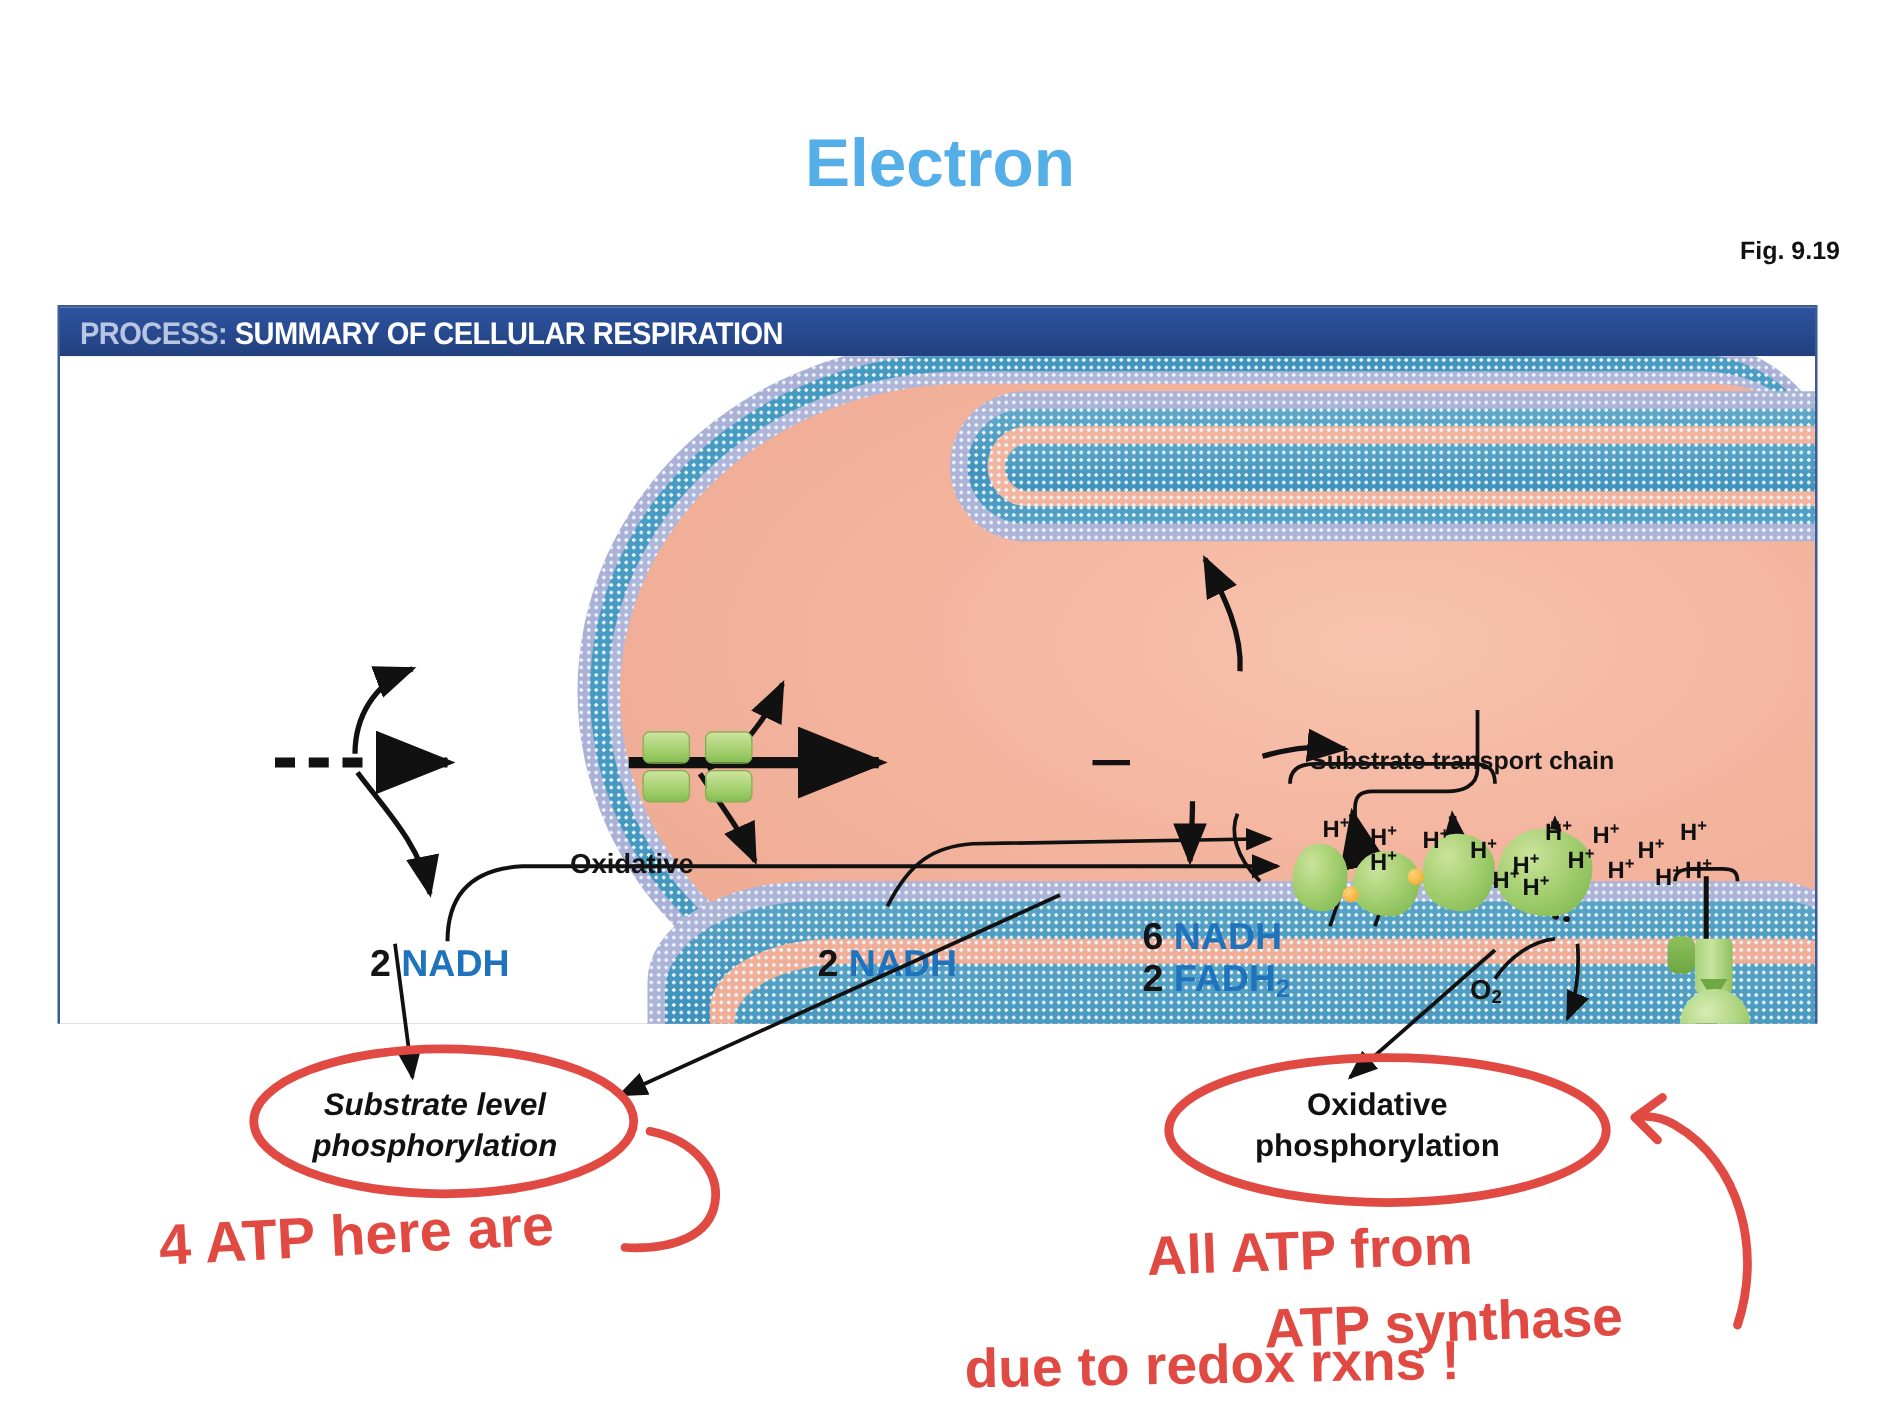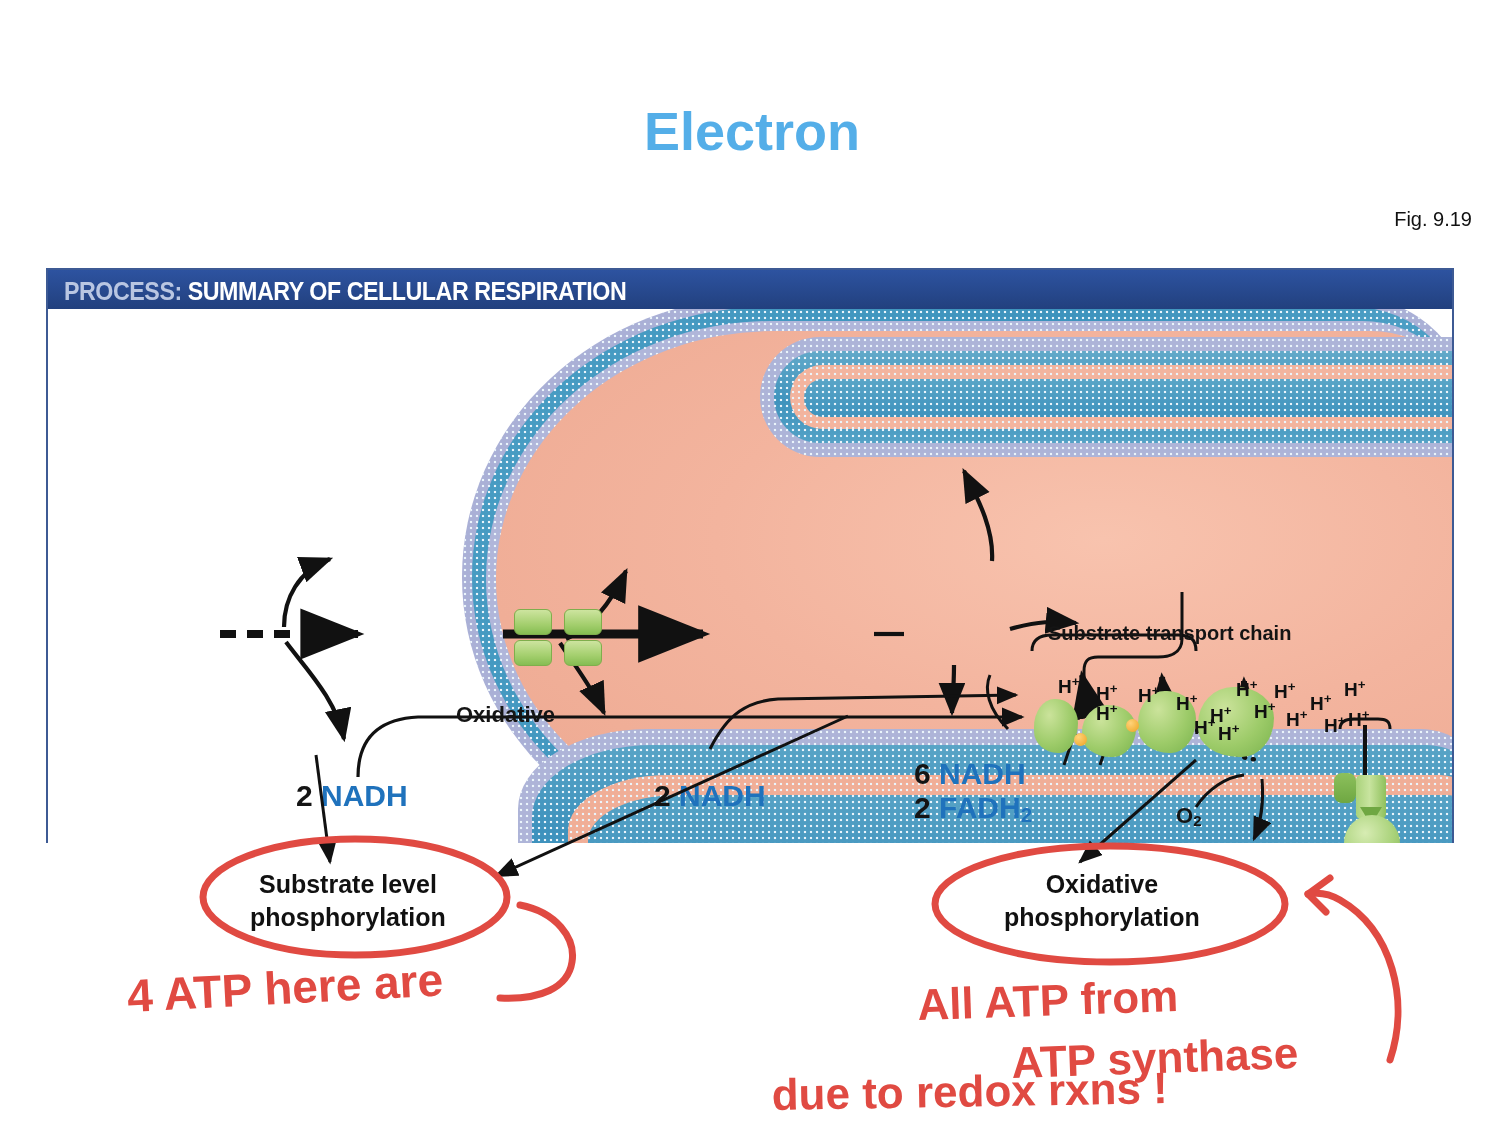--- a/index.html
+++ b/index.html
@@ -7,26 +7,26 @@
     width:1504px;height:1136px;background:#ffffff;
     font-family:"Liberation Sans", sans-serif;
     position:relative;overflow:hidden;
   }
   
   #slide-title{
     position:absolute;left:0;top:100px;width:1504px;text-align:center;
     font-size:54px;font-weight:bold;color:#54AEE8;letter-spacing:0px;
   }
   #fig-label{
-    position:absolute;right:32px;top:208px;
-    font-size:20px;font-weight:normal;color:#111;
+    position:absolute;right:32px;top:190px;
+    font-size:20px;font-weight:bold;color:#111;
   }
   
   #figure{
-    position:absolute;left:46px;top:268px;width:1408px;height:575px;
+    position:absolute;left:46px;top:244px;width:1408px;height:575px;
     border:2px solid #3d5a94;box-sizing:border-box;background:#fff;
   }
   #figure-header{
     position:absolute;left:0;top:0;width:100%;height:39px;
     background:linear-gradient(180deg,#2d53a0 0%,#22407e 100%);
     box-sizing:border-box;
   }
   #figure-header .hdr-text{
     position:absolute;left:16px;top:7px;font-size:25px;font-weight:bold;
     font-family:"Liberation Sans Narrow","Liberation Sans",sans-serif;
@@ -132,21 +132,21 @@
   .syn-knob{position:absolute;left:1296px;top:506px;width:56px;height:56px;border-radius:50%;
       background:radial-gradient(circle at 38% 32%,#d7ecb3 0%,#a9d27a 55%,#7fb34f 100%);}
   .syn-side{position:absolute;left:1286px;top:464px;width:22px;height:30px;border-radius:8px;
       background:linear-gradient(180deg,#8cc05c,#6fa742);}
   .syn-neck{position:absolute;left:1312px;top:498px;width:22px;height:18px;
       background:#6fa742;clip-path:polygon(0 0,100% 0,50% 100%);}
 
   
   .ink{position:absolute;pointer-events:none;}
   .ann-text{position:absolute;font-weight:bold;color:#111;white-space:nowrap;text-align:center;}
-  #ann-slp{left:250px;top:868px;font-size:25px;line-height:33px;}
+  #ann-slp{left:250px;top:868px;font-size:25px;line-height:33px;font-style:italic;}
   #ann-op{left:990px;top:868px;font-size:25px;line-height:33px;margin-left:14px;}
   svg{overflow:visible;}
 </style>
 </head>
 <body>
 
 <div id="slide-title">Electron</div>
 <div id="fig-label">Fig. 9.19</div>
 
 <div id="figure">

